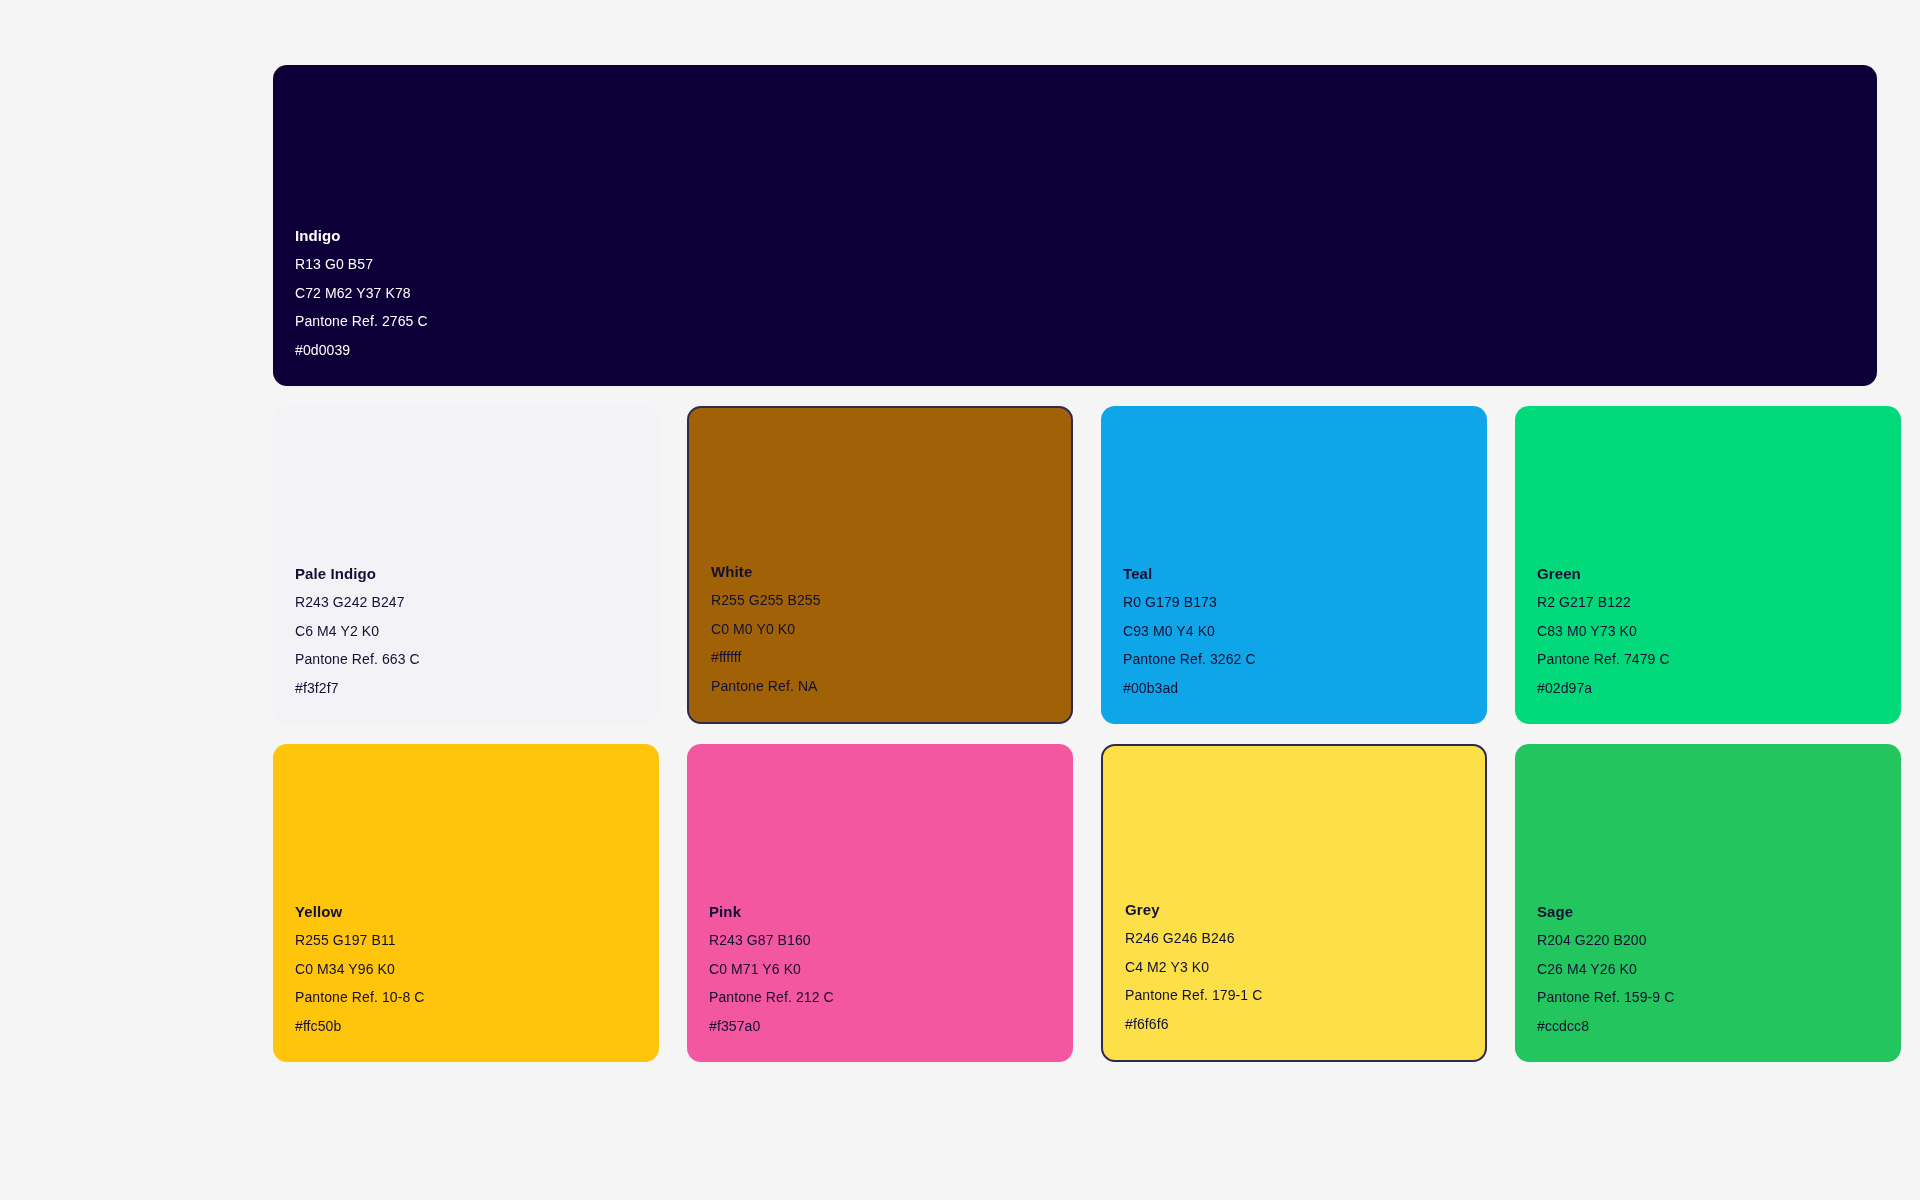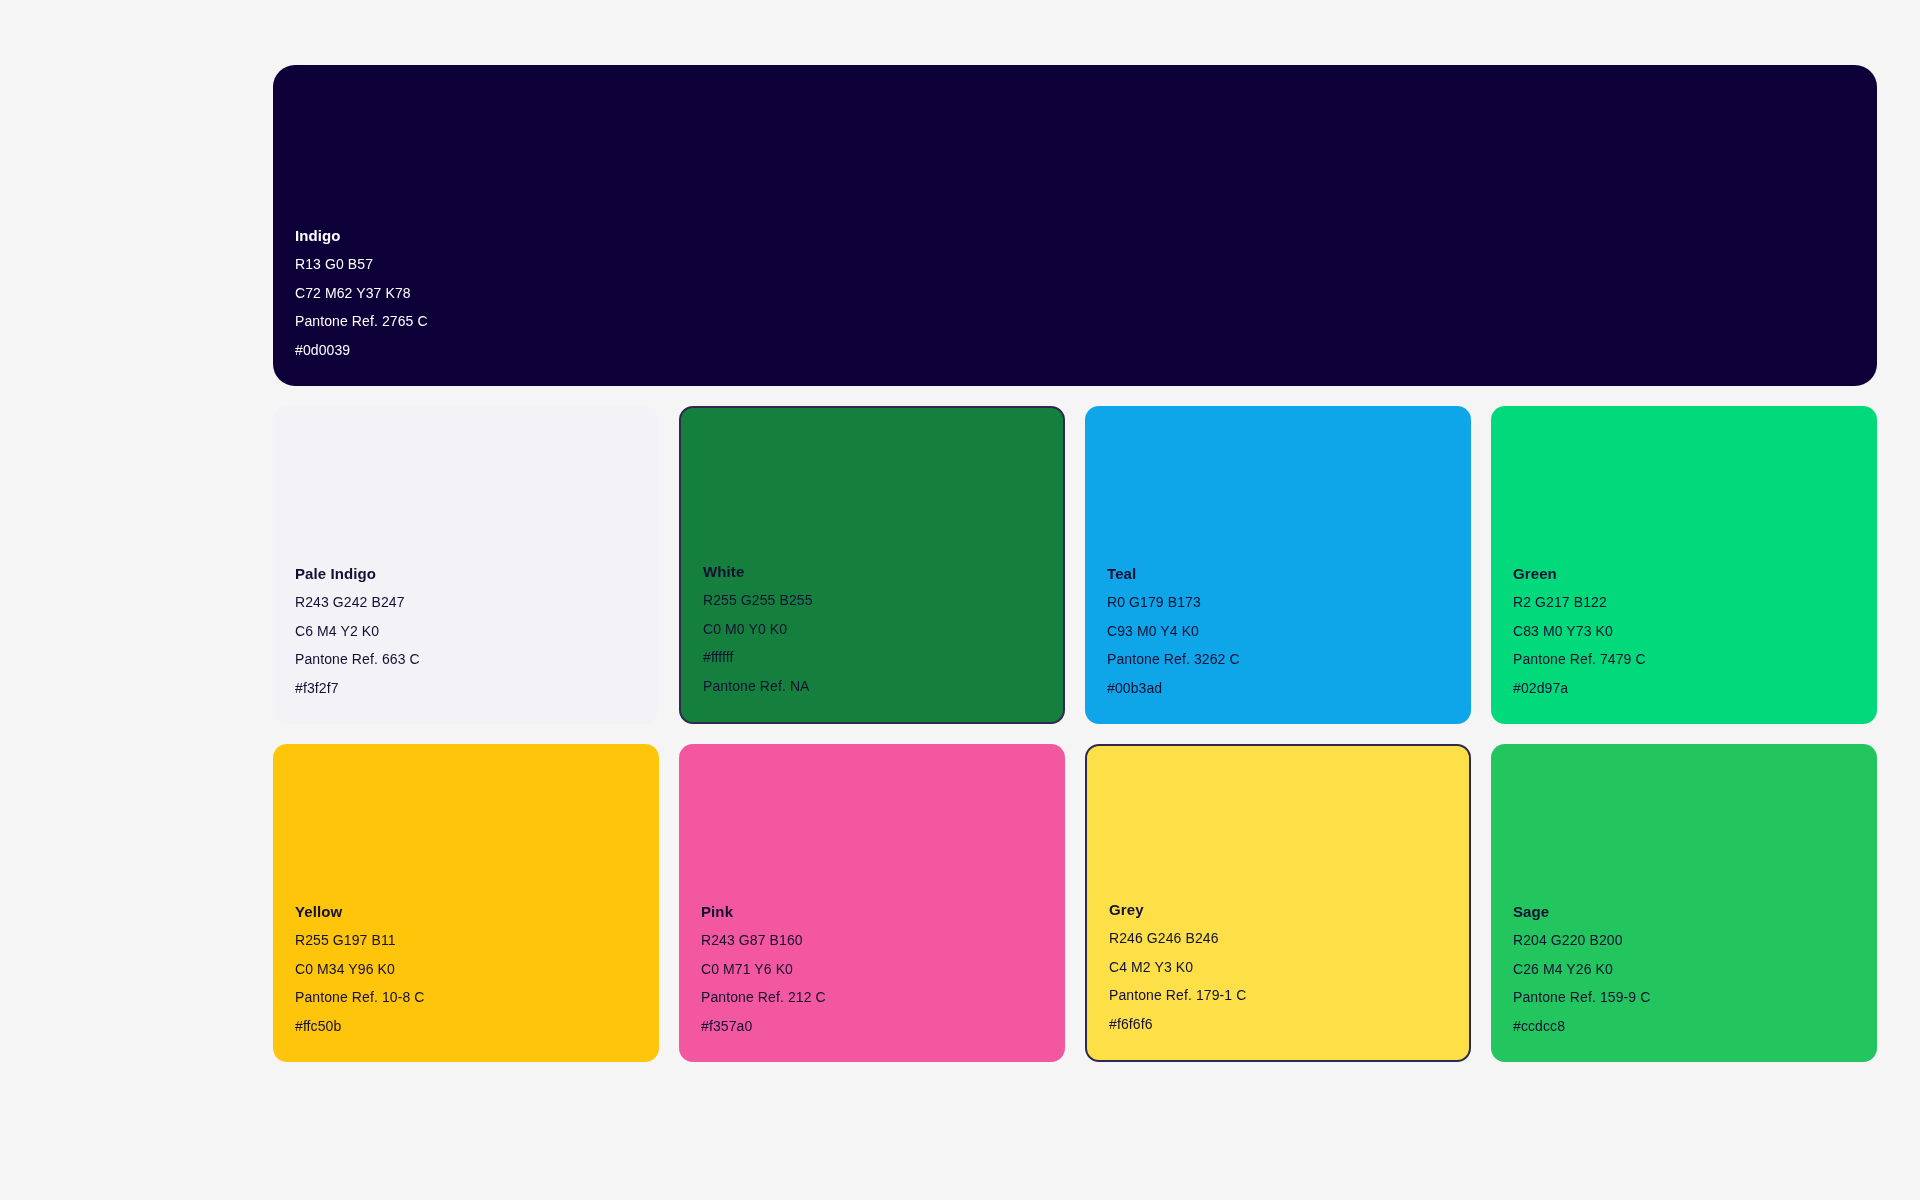--- a/index.html
+++ b/index.html
@@ -22,29 +22,29 @@
     top: 65px;
     width: 1604px;
   }
 
   
   .hero {
     position: relative;
     box-sizing: border-box;
     width: 1604px;
     height: 321px;
-    border-radius: 22px;
+    border-radius: 14px;
     margin-bottom: 20px;
     overflow: hidden;
   }
 
   
   .row {
     display: flex;
-    gap: 20px;
+    gap: 28px;
     margin-bottom: 20px;
   }
   .card {
     position: relative;
     box-sizing: border-box;
     width: 386px;
     height: 318px;
     border-radius: 14px;
     overflow: hidden;
     flex: 0 0 auto;
@@ -100,21 +100,21 @@
       <div class="row">
         <div class="card" style="background: rgb(243, 242, 247);">
           <div class="info tone-dark">
             <div class="swatch-name">Pale Indigo</div>
             <div class="swatch-line">R243 G242 B247</div>
             <div class="swatch-line">C6 M4 Y2 K0</div>
             <div class="swatch-line">Pantone Ref. 663 C</div>
             <div class="swatch-line">#f3f2f7</div>
           </div>
         </div>
-        <div class="card bordered" style="background: #15803d; border-color: rgb(46, 42, 79);">
+        <div class="card bordered" style="background: #a16207; border-color: rgb(46, 42, 79);">
           <div class="info tone-dark">
             <div class="swatch-name">White</div>
             <div class="swatch-line">R255 G255 B255</div>
             <div class="swatch-line">C0 M0 Y0 K0</div>
             <div class="swatch-line">#ffffff</div>
             <div class="swatch-line">Pantone Ref. NA</div>
           </div>
         </div>
         <div class="card" style="background: #0ea5e9;">
           <div class="info tone-dark">

